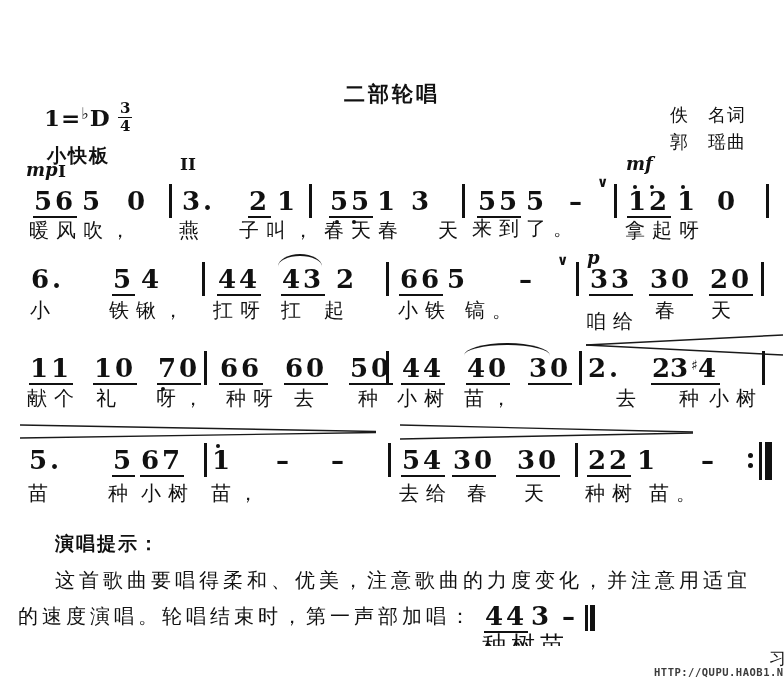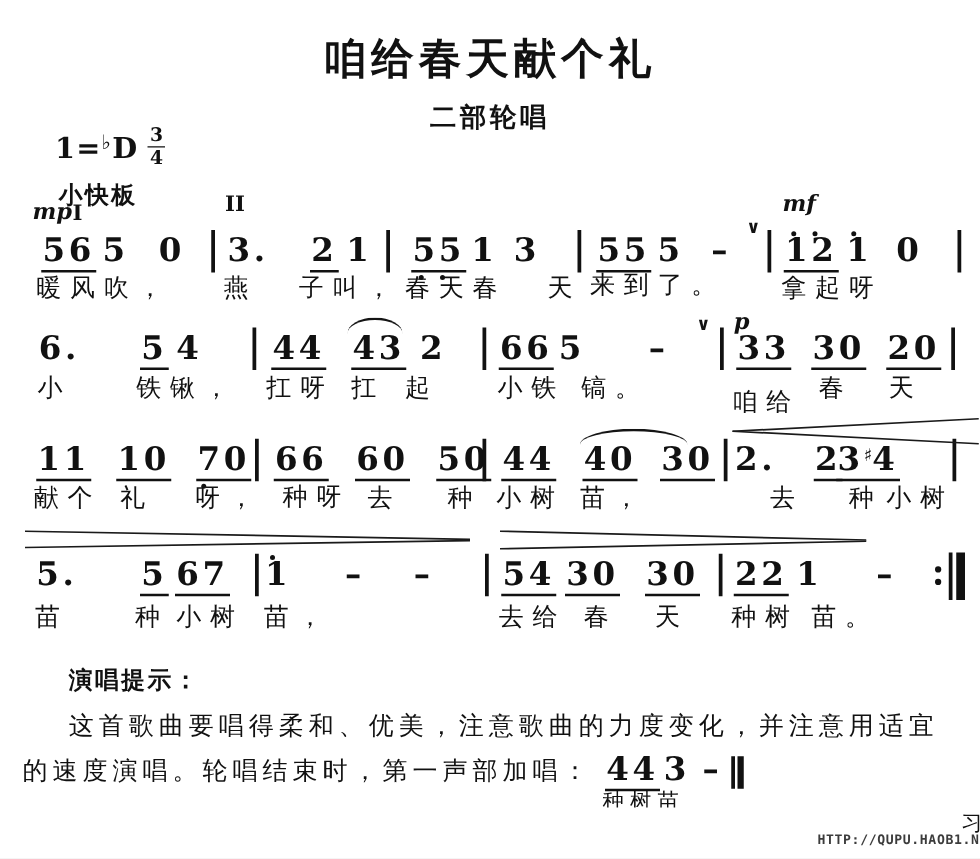--- a/index.html
+++ b/index.html
@@ -46,37 +46,40 @@
   .octdot{position:absolute;width:4px;height:4px;border-radius:50%;background:#111;}
   .rptdot{position:absolute;width:5px;height:5px;border-radius:50%;background:#111;}
   .slur{
     position:absolute;height:12px;border-top:2.5px solid #141414;
     border-radius:55% 55% 0 0 / 100% 100% 0 0;
   }
   .lyric{position:absolute;font-size:20px;line-height:1;letter-spacing:7px;white-space:pre;}
   .notice-h{position:absolute;left:55px;top:531px;font-size:19px;letter-spacing:2px;font-weight:bold;}
   .notice-p{position:absolute;font-size:20px;letter-spacing:4px;white-space:pre;}
   .clip-lyric{position:absolute;left:482px;top:629px;height:17px;overflow:hidden;}
-  .clip-lyric span{font-size:17px;letter-spacing:5px;}
+  .clip-lyric span{font-size:24px;letter-spacing:5px;}
   .partial-char{position:absolute;left:769px;top:647px;font-size:17px;}
   .url{
     position:absolute;left:654px;top:666px;
     font-family:"DejaVu Sans Mono","Liberation Mono",monospace;
     font-weight:bold;font-size:10.5px;letter-spacing:0.5px;color:#3c3c3c;
   }
   svg.hairpin{position:absolute;overflow:visible;}
 </style>
 </head>
 <body>
 
 <div id="page">
 
-  <div class="title">咱给春天献个礼</div>
   <div class="subtitle">二部轮唱</div>
 
+  <div class="credits">
+    <div>佚　名词</div>
+    <div>郭　瑶曲</div>
+  </div>
 
   <div class="keysig"><span>1=</span><span class="flat">♭</span><span>D</span></div>
 
   <div class="timesig">
     <span class="ts-top">3</span>
     <span class="ts-bot">4</span>
   </div>
 
   <div class="tempo">小快板</div>
 

